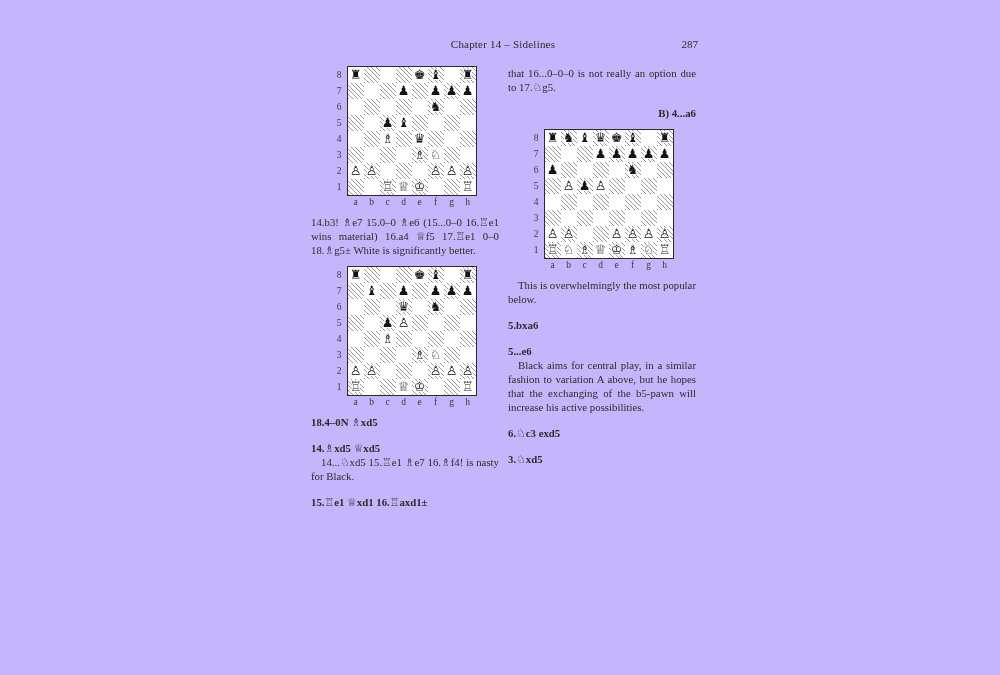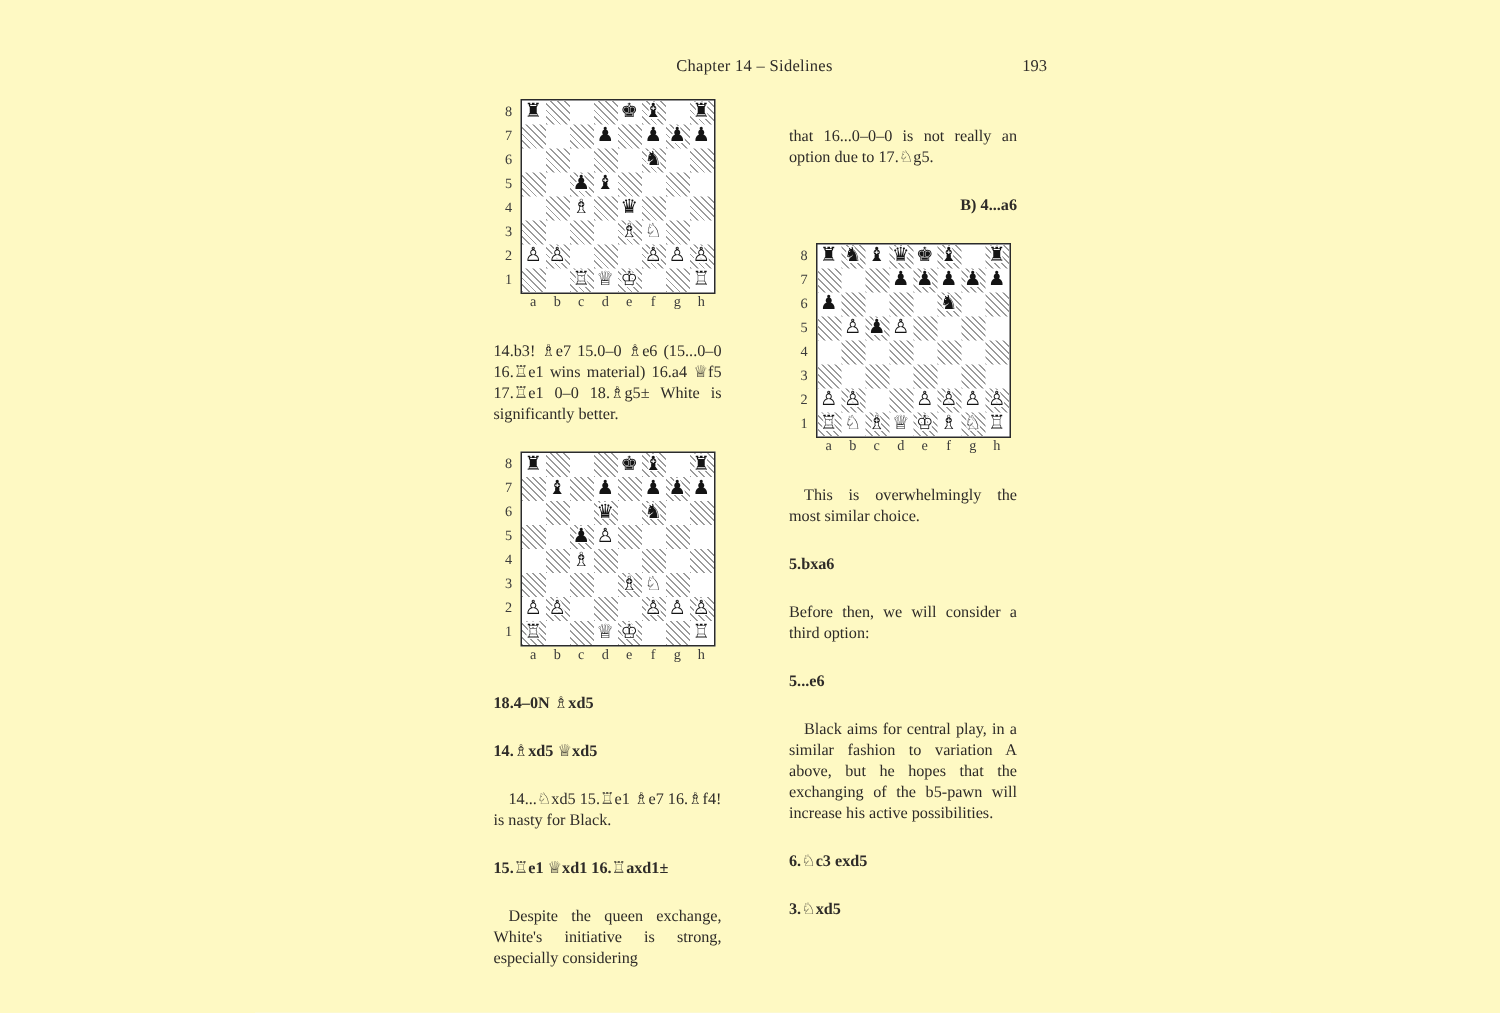--- a/index.html
+++ b/index.html
@@ -5,40 +5,40 @@
   html, body { margin: 0; padding: 0; }
   body {
     width: 1000px; height: 675px;
     background: #f7f7f6;
     font-family: "Liberation Serif", "DejaVu Serif", "DejaVu Sans", serif;
     color: #2e2b28;
   }
   .page {
     position: relative;
     width: 1000px; height: 675px;
-    background: #fef9c3;
+    background: #c4b5fd;
     overflow: hidden;
   }
   .header {
     position: absolute;
     left: 308px; top: 37px; width: 390px;
     font-size: 11px; line-height: 14px;
   }
   .chapter { display: block; text-align: center; letter-spacing: 0.2px; }
   .pageno { position: absolute; right: 0; top: 0; }
 
   .col {
     position: absolute; top: 66px; width: 188px;
     font-size: 10.8px; line-height: 14px;
     text-align: justify;
   }
   .col.left  { left: 311px; }
   .col.right { left: 508px; }
 
-  p { margin: 18px; }
+  p { margin: 0; }
   .mt { margin-top: 12px; }
   .indent { text-indent: 10px; }
   .move { font-weight: bold; }
   .variation { font-weight: bold; text-align: right; margin-top: 12px; }
 
   
   .diagram { margin: 0 0 6px 0; }
   .diagram.mt { margin-top: 9px; }
   .dg {
     display: grid;
@@ -80,21 +80,21 @@
     font-size: 9.5px; line-height: 13px; color: #3a3a3a;
   }
 </style>
 </head>
 <body>
 
 <div class="page">
 
   <div class="header">
     <span class="chapter">Chapter 14 – Sidelines</span>
-    <span class="pageno">193</span>
+    <span class="pageno">287</span>
   </div>
 
   <div class="col left">
     <div class="diagram">
         <div class="dg">
           <div class="dg-ranks">
             <div class="dg-rank">8</div>
             <div class="dg-rank">7</div>
             <div class="dg-rank">6</div>
             <div class="dg-rank">5</div>
@@ -271,21 +271,20 @@
             <div class="dg-file">f</div>
             <div class="dg-file">g</div>
             <div class="dg-file">h</div>
           </div>
         </div>
       </div>
     <p class="move">18.4–0N ♗xd5</p>
     <p class="move mt">14.♗xd5 ♕xd5</p>
     <p class="para indent">14...♘xd5 15.♖e1 ♗e7 16.♗f4! is nasty for Black.</p>
     <p class="move mt">15.♖e1 ♕xd1 16.♖axd1±</p>
-    <p class="para indent">Despite the queen exchange, White's initiative is strong, especially considering</p>
   </div>
 
   <div class="col right">
     <p class="para">that 16...0–0–0 is not really an option due to 17.♘g5.</p>
     <p class="variation">B) 4...a6</p>
     <div class="diagram mt">
         <div class="dg">
           <div class="dg-ranks">
             <div class="dg-rank">8</div>
             <div class="dg-rank">7</div>
@@ -368,22 +367,21 @@
             <div class="dg-file">b</div>
             <div class="dg-file">c</div>
             <div class="dg-file">d</div>
             <div class="dg-file">e</div>
             <div class="dg-file">f</div>
             <div class="dg-file">g</div>
             <div class="dg-file">h</div>
           </div>
         </div>
       </div>
-    <p class="para indent">This is overwhelmingly the most similar choice.</p>
+    <p class="para indent">This is overwhelmingly the most popular below.</p>
     <p class="move mt">5.bxa6</p>
-    <p class="para mt">Before then, we will consider a third option:</p>
     <p class="move mt">5...e6</p>
     <p class="para indent">Black aims for central play, in a similar fashion to variation A above, but he hopes that the exchanging of the b5-pawn will increase his active possibilities.</p>
     <p class="move mt">6.♘c3 exd5</p>
     <p class="move mt">3.♘xd5</p>
   </div>
 
 </div>
 
 </body></html>

